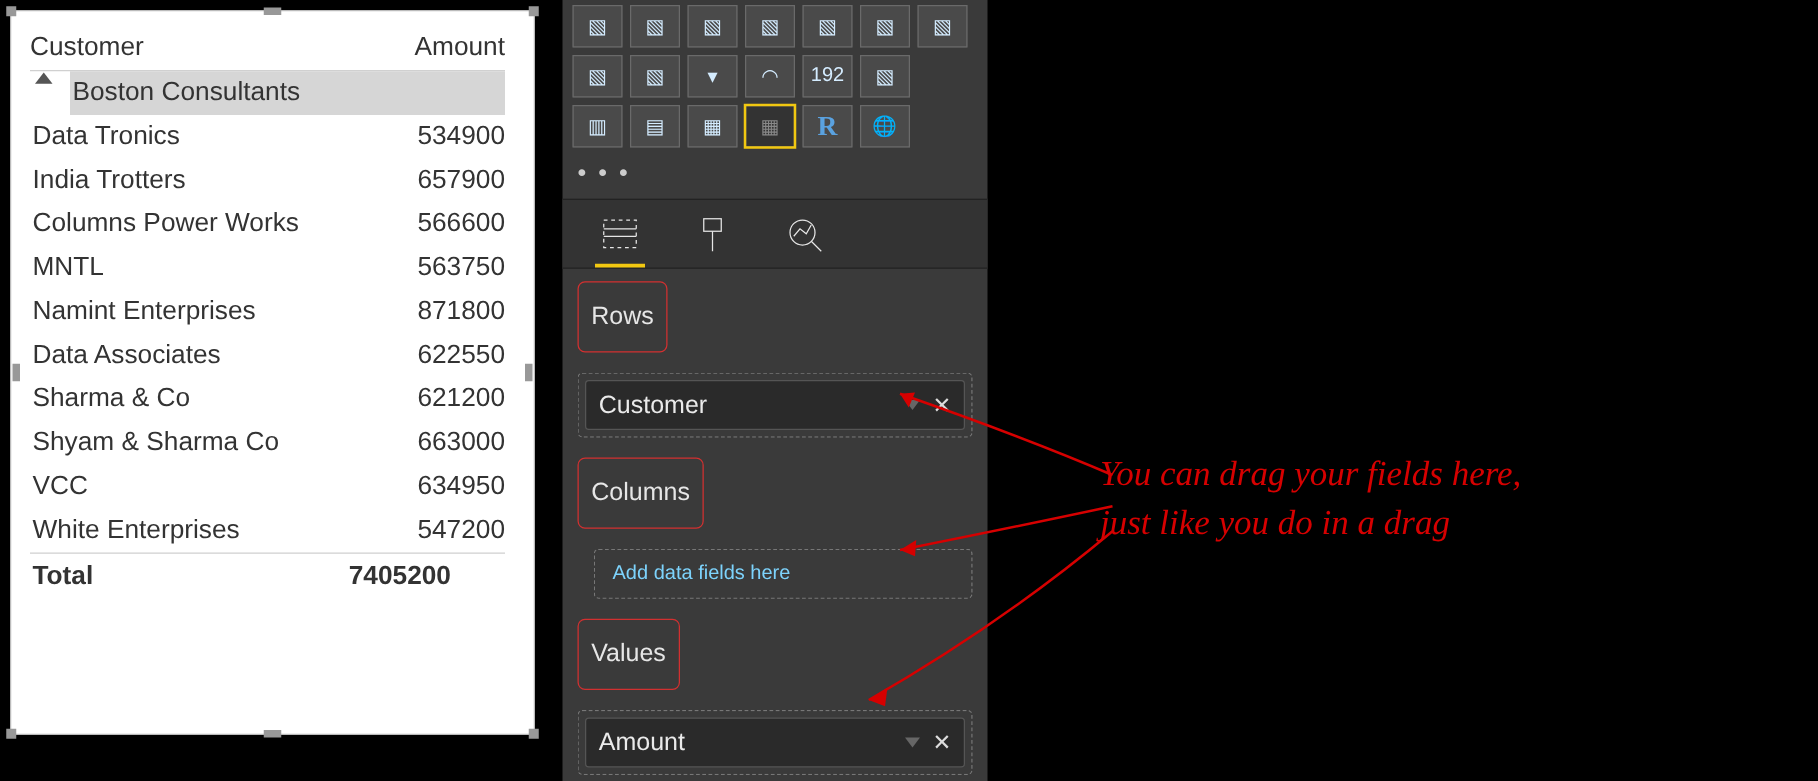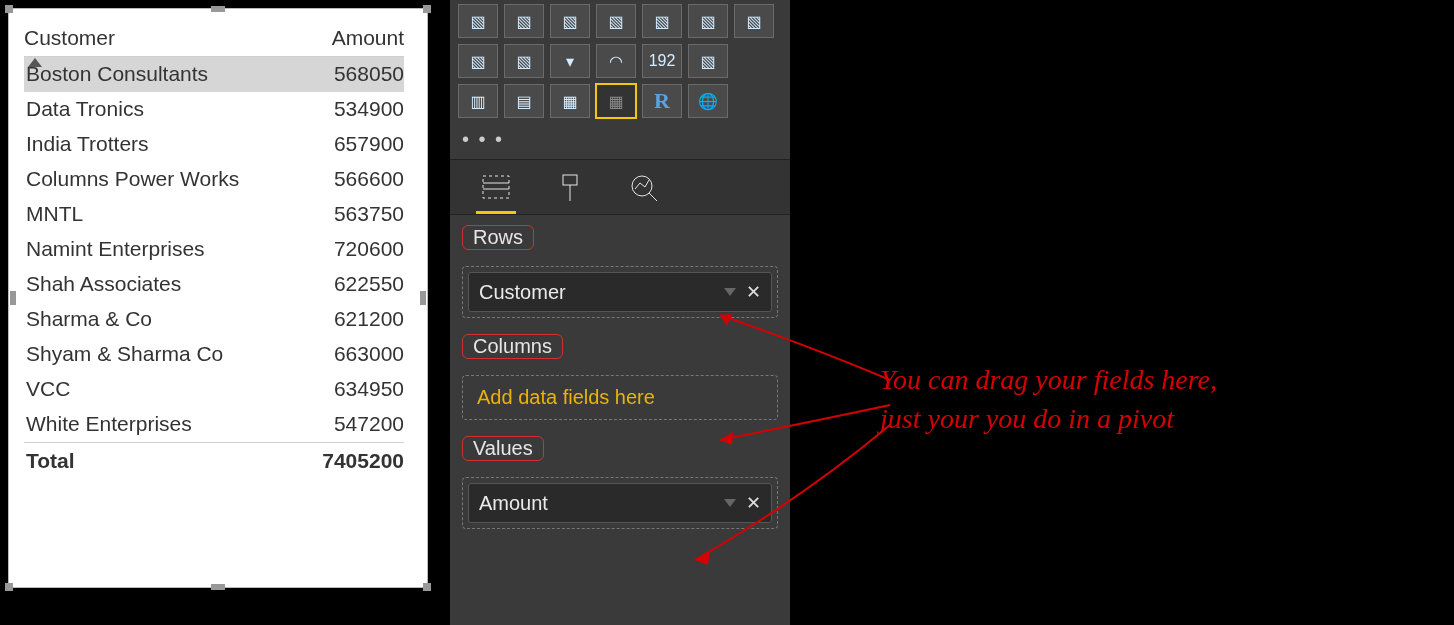--- a/index.html
+++ b/index.html
@@ -60,30 +60,30 @@
   .sort-arrow {
     position:absolute; bottom:-17px; left:4px;
     width:0;height:0;border-left:7px solid transparent;border-right:7px solid transparent;border-bottom:9px solid #555;
   }
   .matrix-rows { }
   .matrix-row {
     display: flex;
     line-height: 34px;
     height: 35px;
   }
-  .matrix-row.selected { background:#d6d6d6; }
+  .matrix-row.selected { background:#d6d6d6;margin-left:32px; }
   .matrix-row .c1 { flex:1; padding-left:2px; white-space:nowrap; overflow:hidden; }
   .matrix-row .c2 { width:125px; text-align:right; }
   .matrix-total {
     display:flex; font-weight:700; border-top:1px solid #d0d0d0;
     line-height:36px;
     gap:24px;
   }
   .matrix-total .c1 { flex:1; padding-left:2px;}
-  .matrix-total .c2 { width:125px; text-align:right;}
+  .matrix-total .c2 { width:125px; text-align:left;}
 
   
   .vis-pane {
     position:absolute;
     left: 450px; top:0;
     width: 340px; height: 625px;
     background: #3a3a3a;
     color:#e6e6e6;
     font-size: 20px;
   }
@@ -126,21 +126,21 @@
   .tab-bar .tab.active { border-bottom:3px solid #f2c811;}
   .tab svg { stroke:#e6e6e6; fill:none; }
 
   .section {
     padding: 10px 12px 6px 12px;
   }
   .section-label {
     display:inline-block;
     border: 1px solid #d23030;
     border-radius: 6px;
-    padding: 0 10px;
+    padding: 16px 10px;
     font-size: 20px;
     color:#e6e6e6;
   }
   .well {
     margin: 10px 12px 6px 12px;
     border: 1px dashed #777;
     border-radius: 4px;
     padding: 5px;
   }
   .field-pill {
@@ -153,26 +153,26 @@
     padding: 0 10px;
     gap:10px;
     color:#eaeaea;
   }
   .field-pill .label { flex:1; }
   .field-pill .caret {
     width:0;height:0;border-left:6px solid transparent;border-right:6px solid transparent;border-top:8px solid #666;
   }
   .field-pill .x { color:#ddd; font-size:18px; cursor:pointer;}
   .placeholder-well {
-    margin: 10px 12px 6px 12px;
+    margin: 10px 12px 6px 25px;
     border: 1px dashed #777;
     border-radius: 4px;
-    color:#eab308;
+    color:#7dd3fc;
     padding: 10px 14px;
-    font-size:20px;
+    font-size:16px;
   }
 
   
   .annotation {
     position:absolute;
     left: 880px; top: 360px;
     color:#d60000;
     font-family: "Comic Sans MS", "Segoe Script", cursive;
     font-size: 28px;
     font-style: italic;
@@ -205,44 +205,43 @@
         <span>Customer</span>
         <div class="sort-arrow"></div>
       </div>
       <div class="col-amt">
         <span>Amount</span>
       </div>
     </div>
     <div class="matrix-rows" id="matrix-rows">
         <div class="matrix-row selected">
           <div class="c1">Boston Consultants</div>
-          <div class="c2">568050</div>
         </div>
         <div class="matrix-row">
           <div class="c1">Data Tronics</div>
           <div class="c2">534900</div>
         </div>
         <div class="matrix-row">
           <div class="c1">India Trotters</div>
           <div class="c2">657900</div>
         </div>
         <div class="matrix-row">
           <div class="c1">Columns Power Works</div>
           <div class="c2">566600</div>
         </div>
         <div class="matrix-row">
           <div class="c1">MNTL</div>
           <div class="c2">563750</div>
         </div>
         <div class="matrix-row">
           <div class="c1">Namint Enterprises</div>
-          <div class="c2">720600</div>
-        </div>
-        <div class="matrix-row">
-          <div class="c1">Shah Associates</div>
+          <div class="c2">871800</div>
+        </div>
+        <div class="matrix-row">
+          <div class="c1">Data Associates</div>
           <div class="c2">622550</div>
         </div>
         <div class="matrix-row">
           <div class="c1">Sharma &amp; Co</div>
           <div class="c2">621200</div>
         </div>
         <div class="matrix-row">
           <div class="c1">Shyam &amp; Sharma Co</div>
           <div class="c2">663000</div>
         </div>
@@ -340,21 +339,21 @@
   <div class="well">
     <div class="field-pill">
       <span class="label">Amount</span>
       <span class="caret"></span>
       <span class="x">✕</span>
     </div>
   </div>
 </div>
 
 <div class="annotation"><span>You can drag your fields here,</span>
-<span>just your you do in a pivot</span></div>
+<span>just like you do in a drag</span></div>
 
 <svg class="arrow" style="left:700px;top:300px;" width="200" height="100">
   <path d="M190,80 Q120,50 20,15"></path>
   <polygon class="head" points="20,15 32,14 27,26"></polygon>
 </svg>
 <svg class="arrow" style="left:700px;top:390px;" width="200" height="60">
   <path d="M190,15 Q120,30 20,50"></path>
   <polygon class="head" points="20,50 33,42 32,55"></polygon>
 </svg>
 <svg class="arrow" style="left:680px;top:420px;" width="220" height="160">

